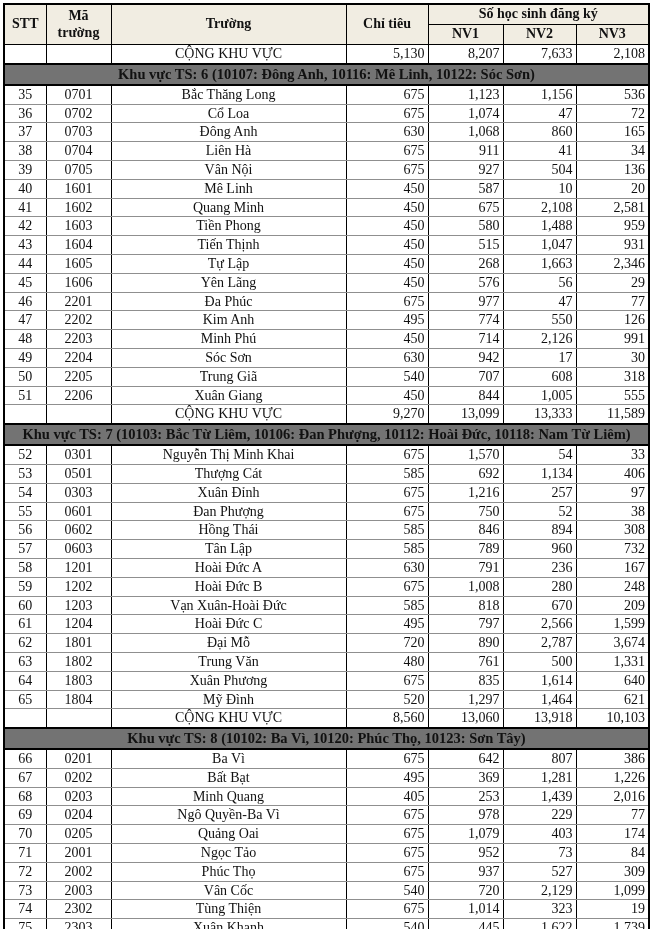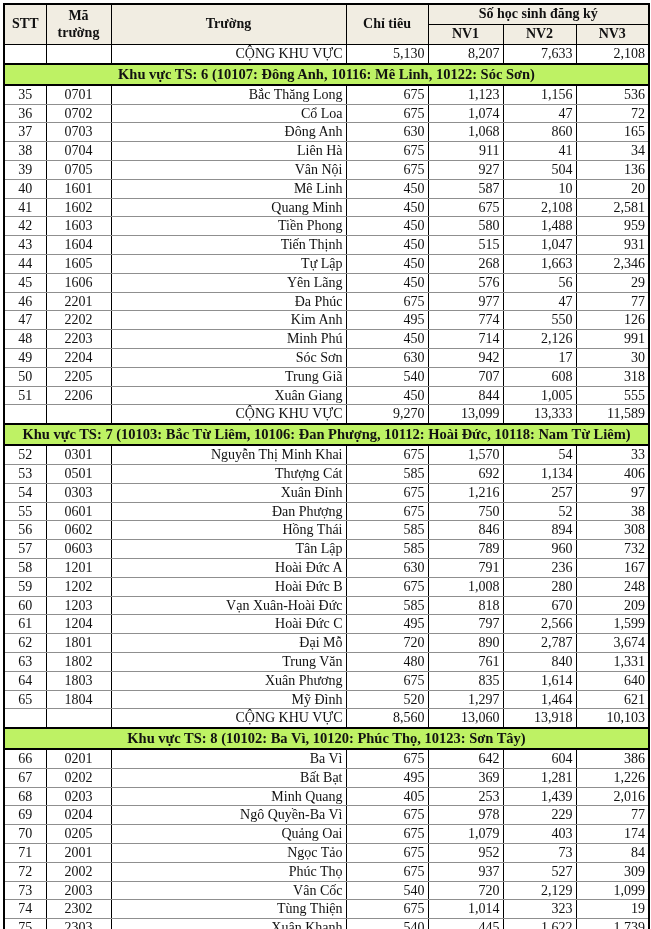--- a/index.html
+++ b/index.html
@@ -50,24 +50,24 @@
     white-space: nowrap;
     overflow: hidden;
   }
   tr.section-row td {
     border: 2px solid #000000;
     font-weight: bold;
     text-align: center;
     font-size: 14.5px;
     height: 19px;
     line-height: 19px;
-    background: #bef264;
+    background: #737373;
   }
   .c-stt, .c-code { text-align: center; }
-  .c-name { text-align: right; }
+  .c-name { text-align: center; }
   .num { text-align: right; }
 </style>
 </head>
 <body>
 
 <div id="table-wrap">
   <table>
     <colgroup>
       <col class="c1">
         <col class="c2">
@@ -367,21 +367,21 @@
           <td class="num">890</td>
           <td class="num">2,787</td>
           <td class="num">3,674</td>
         </tr>
         <tr class="data-row">
           <td class="c-stt">63</td>
           <td class="c-code">1802</td>
           <td class="c-name">Trung Văn</td>
           <td class="num">480</td>
           <td class="num">761</td>
-          <td class="num">840</td>
+          <td class="num">500</td>
           <td class="num">1,331</td>
         </tr>
         <tr class="data-row">
           <td class="c-stt">64</td>
           <td class="c-code">1803</td>
           <td class="c-name">Xuân Phương</td>
           <td class="num">675</td>
           <td class="num">835</td>
           <td class="num">1,614</td>
           <td class="num">640</td>
@@ -406,21 +406,21 @@
         </tr>
         <tr class="section-row">
           <td colspan="7">Khu vực TS: 8 (10102: Ba Vì, 10120: Phúc Thọ, 10123: Sơn Tây)</td>
         </tr>
         <tr class="data-row">
           <td class="c-stt">66</td>
           <td class="c-code">0201</td>
           <td class="c-name">Ba Vì</td>
           <td class="num">675</td>
           <td class="num">642</td>
-          <td class="num">604</td>
+          <td class="num">807</td>
           <td class="num">386</td>
         </tr>
         <tr class="data-row">
           <td class="c-stt">67</td>
           <td class="c-code">0202</td>
           <td class="c-name">Bất Bạt</td>
           <td class="num">495</td>
           <td class="num">369</td>
           <td class="num">1,281</td>
           <td class="num">1,226</td>

